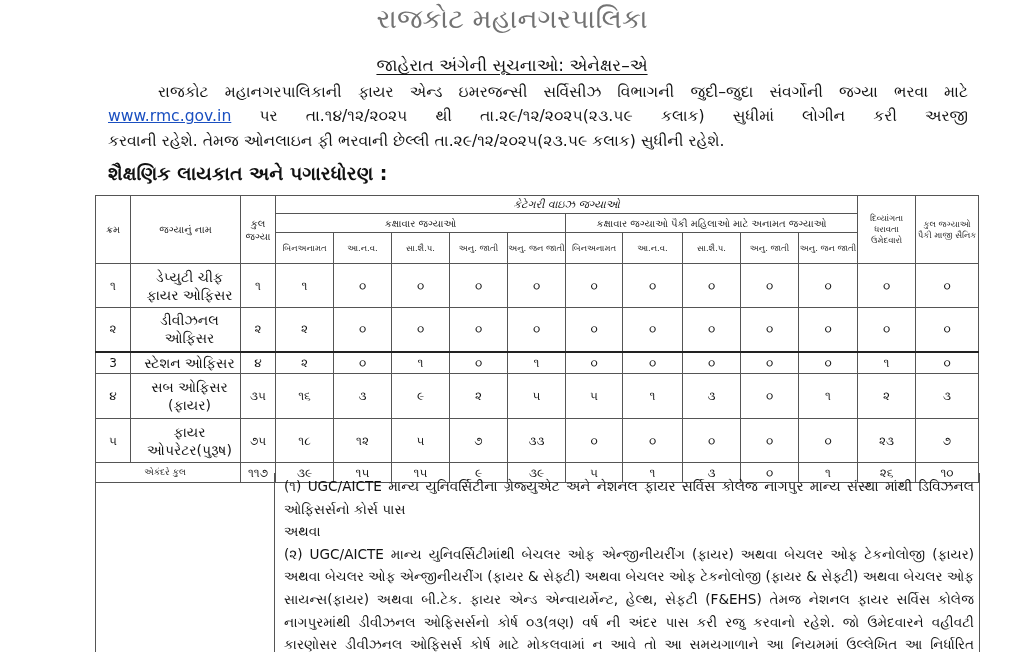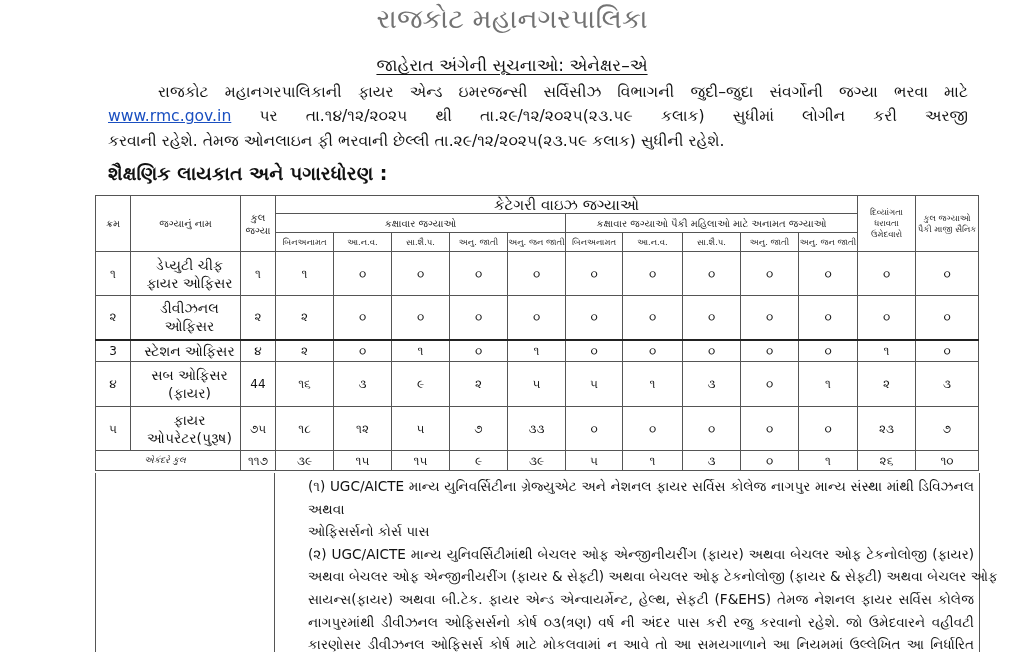--- a/index.html
+++ b/index.html
@@ -33,40 +33,40 @@
   table.grid {
     position: absolute; left: 95px; top: 195px; border-collapse: collapse;
     table-layout: fixed; width: 883px;
   }
   table.grid td, table.grid th {
     border: 1px solid #555; text-align: center; vertical-align: middle;
     padding: 0; font-weight: normal; overflow: hidden;
   }
   .h-small { font-size: 8.5px; line-height: 11px; color: #222; }
   .h-med { font-size: 10px; line-height: 13px; color: #222; }
-  .h-big { font-size: 15px; line-height: 16px; }
+  .h-big { font-size: 11px; line-height: 16px; font-style: italic; }
   .num { font-size: 12px; color: #111; }
   .name { text-align: center; padding-left: 8px !important; font-size: 14px; line-height: 18px; margin-left: 48px; }
-  .total-label { text-align: right; padding-right: 6px !important; font-size: 9px; font-style: italic; }
+  .total-label { text-align: right; padding-right: 6px !important; font-size: 9px; }
   tr.thick-top td { border-top: 2px solid #222; }
 
   .qual {
     position: absolute; left: 95px; top: 473px; width: 883px; height: 185px;
     border-left: 1px solid #555; border-right: 1px solid #555;
   }
   .qual-label {
     position: absolute; left: 0; top: 0; width: 168px; text-align: right;
     font-size: 12.5px; line-height: 18px; padding-top: 4px;
   }
   .qual-divider { position: absolute; left: 178px; top: 0; bottom: 0; border-left: 1px solid #555; }
   .qual-body {
     position: absolute; left: 188px; top: 2px; width: 690px;
     font-size: 13.6px; line-height: 22.6px;
   }
-  .qual-body .l { display: block; white-space: nowrap; margin-left: 24px; }
+  .qual-body .l { display: block; white-space: nowrap; }
   .qual-body .j { text-align: justify; text-align-last: justify; }
 </style>
 </head>
 <body>
 
 <div class="title">રાજકોટ મહાનગરપાલિકા</div>
 <div class="subtitle"><span>જાહેરાત અંગેની સૂચનાઓ: એનેક્ષર–એ</span></div>
 
 <div class="para">
   <span class="line first">રાજકોટ મહાનગરપાલિકાની ફાયર એન્ડ ઇમરજન્સી સર્વિસીઝ વિભાગની જુદી–જુદા સંવર્ગોની જગ્યા ભરવા માટે</span>
@@ -100,21 +100,21 @@
     <th rowspan="3" class="h-med">જગ્યાનું નામ</th>
     <th rowspan="3" class="h-med">કુલ જગ્યા</th>
     <th colspan="10" class="h-big">કેટેગરી વાઇઝ જગ્યાઓ</th>
     <th rowspan="3" class="h-small">દિવ્યાંગતા ધરાવતા ઉમેદવારો</th>
     <th rowspan="3" class="h-small">કુલ જગ્યાઓ પૈકી માજી સૈનિક</th>
   </tr>
   <tr style="height:19px">
     <th colspan="5" class="h-med">કક્ષાવાર જગ્યાઓ</th>
     <th colspan="5" class="h-med">કક્ષાવાર જગ્યાઓ પૈકી મહિલાઓ માટે અનામત જગ્યાઓ</th>
   </tr>
-  <tr style="height:19px">
+  <tr style="height:31px">
     <th class="h-small">બિનઅનામત</th>
     <th class="h-small">આ.ન.વ.</th>
     <th class="h-small">સા.શૈ.પ.</th>
     <th class="h-small">અનુ. જાતી</th>
     <th class="h-small">અનુ. જન જાતી</th>
     <th class="h-small">બિનઅનામત</th>
     <th class="h-small">આ.ન.વ.</th>
     <th class="h-small">સા.શૈ.પ.</th>
     <th class="h-small">અનુ. જાતી</th>
     <th class="h-small">અનુ. જન જાતી</th>
@@ -167,21 +167,21 @@
     <td class="num">૦</td>
     <td class="num">૦</td>
     <td class="num">૦</td>
     <td class="num">૦</td>
     <td class="num">૧</td>
     <td class="num">૦</td>
   </tr>
   <tr style="height:45px">
     <td class="num">૪</td>
     <td class="name">સબ ઓફિસર (ફાયર)</td>
-    <td class="num">44</td>
+    <td class="num">૩૫</td>
     <td class="num">૧૬</td>
     <td class="num">૩</td>
     <td class="num">૯</td>
     <td class="num">૨</td>
     <td class="num">૫</td>
     <td class="num">૫</td>
     <td class="num">૧</td>
     <td class="num">૩</td>
     <td class="num">૦</td>
     <td class="num">૧</td>
@@ -221,21 +221,21 @@
     <td class="num">૨૬</td>
     <td class="num">૧૦</td>
   </tr>
 </tbody>
   </table>
 
 <div class="qual">
   <div class="qual-divider"></div>
   <div class="qual-body">
     <span class="l j">(૧) UGC/AICTE માન્ય યુનિવર્સિટીના ગ્રેજ્યુએટ  અને નેશનલ ફાયર સર્વિસ કોલેજ નાગપુર માન્ય સંસ્થા માંથી ડિવિઝનલ</span>
+    <span class="l">ઓફિસર્સનો કોર્સ પાસ</span>
     <span class="l">અથવા</span>
-    <span class="l">ઓફિસર્સનો કોર્સ પાસ</span>
     <span class="l j">(૨) UGC/AICTE માન્ય યુનિવર્સિટીમાંથી બેચલર ઓફ એન્જીનીયરીંગ (ફાયર) અથવા બેચલર ઓફ ટેકનોલોજી (ફાયર)</span>
     <span class="l j">અથવા બેચલર ઓફ એન્જીનીયરીંગ (ફાયર &amp; સેફ્ટી) અથવા બેચલર ઓફ ટેકનોલોજી (ફાયર &amp; સેફ્ટી) અથવા બેચલર ઓફ</span>
     <span class="l j">સાયન્સ(ફાયર) અથવા બી.ટેક. ફાયર એન્ડ એન્વાયર્મેન્ટ, હેલ્થ, સેફટી (F&amp;EHS)  તેમજ નેશનલ ફાયર સર્વિસ કોલેજ</span>
     <span class="l j">નાગપુરમાંથી ડીવીઝનલ ઓફિસર્સનો કોર્ષ ૦૩(ત્રણ) વર્ષ ની અંદર પાસ કરી રજુ કરવાનો રહેશે.  જો ઉમેદવારને વહીવટી</span>
     <span class="l j">કારણોસર ડીવીઝનલ ઓફિસર્સ કોર્ષ માટે મોકલવામાં ન આવે તો આ સમયગાળાને આ નિયમમાં ઉલ્લેખિત આ નિર્ધારિત</span>
   </div>
 </div>
 
 </body></html>

